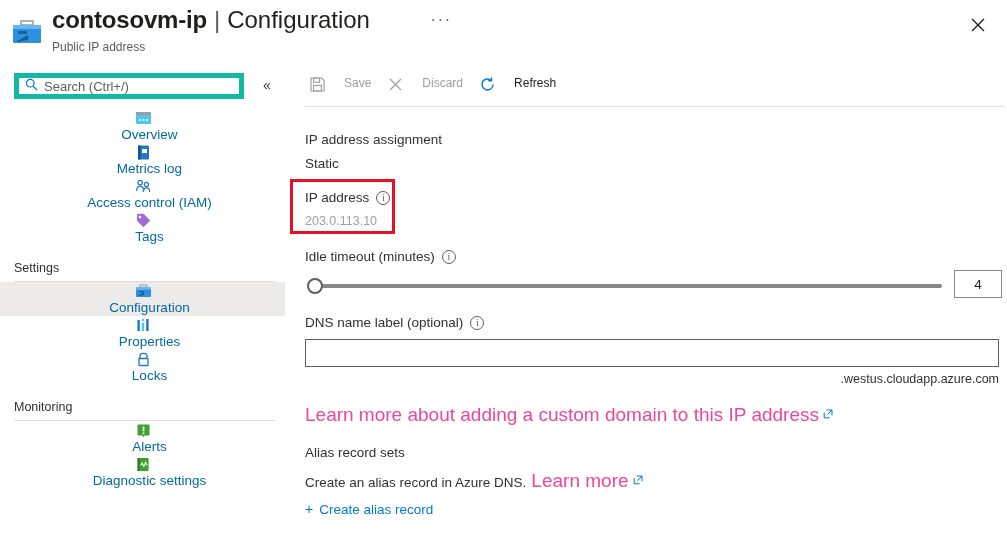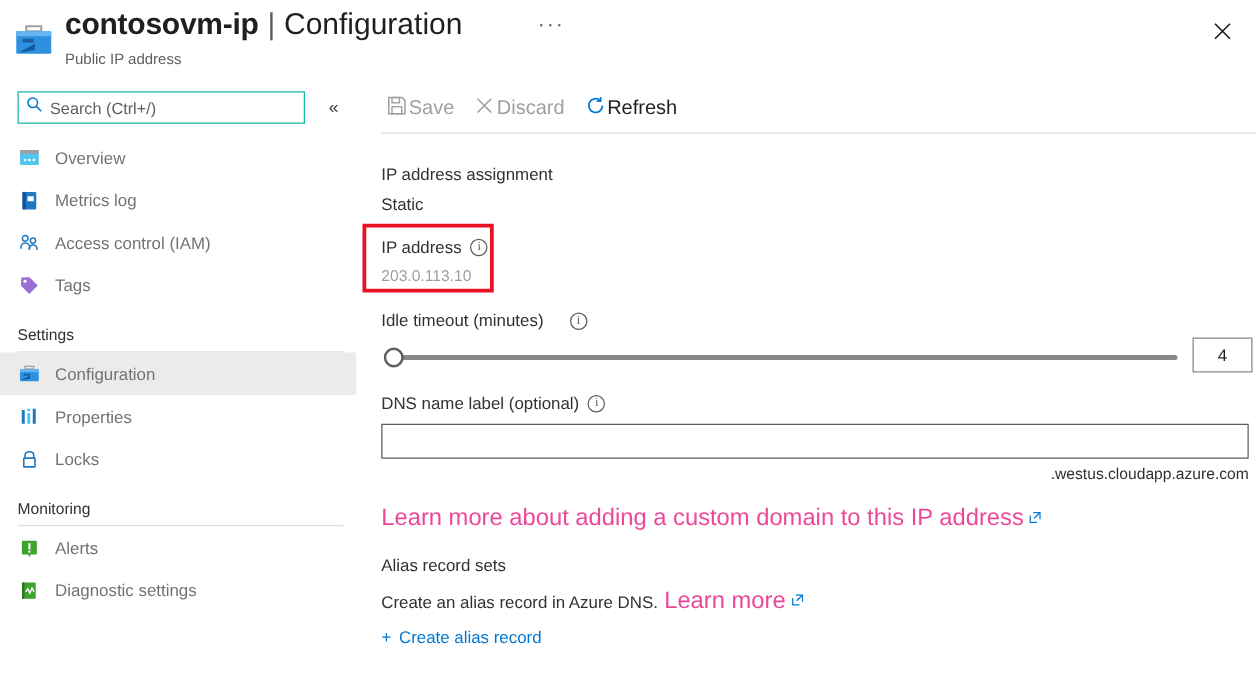--- a/index.html
+++ b/index.html
@@ -41,50 +41,50 @@
   }
 
   
   #sidebar {
     position: absolute; left: 0; top: 62px; width: 285px; height: 484px;
     background: #ffffff;
   }
   #search-row { position: absolute; left: 14px; top: 11px; width: 258px; height: 26px; }
   #search-box {
     position: absolute; left: 0; top: 0; width: 230px; height: 26px;
-    border: 1px solid #14b8a6; background: #ffffff;
+    border: 5px solid #14b8a6; background: #ffffff;
     display: flex; align-items: center; padding-left: 6px; gap: 6px;
   }
   #search-box .ph { font-size: 13px; color: #605e5c; }
   #collapse-btn {
     position: absolute; left: 243px; top: 3px; width: 20px; height: 20px;
     color: #323130; font-size: 14px; text-align: center; line-height: 18px; cursor: pointer;
   }
 
   .nav-item {
     position: relative; height: 34px; display: flex; align-items: center;
-    padding-left: 14px; cursor: pointer; font-size: 13.5px; color: #737373;
+    padding-left: 14px; cursor: pointer; font-size: 13.5px; color: #0369a1; flex-direction: column;
   }
   .nav-item.selected { background: #edebe9; }
   .nav-item .ico { width: 18px; height: 18px; margin-right: 12px; flex: 0 0 18px;
       display: flex; align-items: center; justify-content: center; }
   .nav-label { white-space: nowrap; }
 
   .nav-section {
     padding-left: 14px; font-size: 12.5px; font-weight: normal; color: #323130;
   }
   .nav-divider { height: 1px; background: #e1dfdd; margin: 6px 10px 0 14px; }
 
   
   #content { position: absolute; left: 285px; top: 62px; width: 722px; height: 484px; }
 
   #toolbar { position: absolute; left: 20px; top: 10px; display: flex; align-items: center; gap: 0; }
   .tb-btn {
-    display: flex; align-items: center; gap: 1px; padding: 4px 12px 4px 4px;
-    font-size: 16px; cursor: pointer; white-space: nowrap;
+    display: flex; align-items: flex-start; gap: 18px; padding: 4px 12px 4px 4px;
+    font-size: 12px; cursor: pointer; white-space: nowrap;
   }
   .tb-btn.disabled { color: #a19f9d; cursor: default; }
   .tb-btn.enabled { color: #201f1e; }
   #toolbar-divider {
     position: absolute; left: 20px; top: 44px; width: 700px; height: 1px; background: #e1dfdd;
   }
 
   .field-label { font-size: 13.5px; color: #323130; }
   .field-value { font-size: 13.5px; color: #323130; }
 
@@ -95,21 +95,21 @@
   #ip-highlight {
     position: absolute; left: 5px; top: 117px; width: 105px; height: 55px;
     border: 3px solid #e81123;
   }
   #ip-label-row {
     position: absolute; left: 20px; top: 128px; display: flex; align-items: center; gap: 7px;
   }
   #ip-value { position: absolute; left: 20px; top: 152px; font-size: 12.5px; color: #a19f9d; }
 
   #timeout-label-row {
-    position: absolute; left: 20px; top: 187px; display: flex; align-items: center; gap: 21px;
+    position: absolute; left: 20px; top: 187px; display: flex; align-items: center; gap: 7px;
   }
   #slider-wrap { position: absolute; left: 20px; top: 212px; width: 637px; height: 24px; }
   #slider-track {
     position: absolute; left: 14px; top: 10px; width: 623px; height: 4px;
     background: #8a8886; border-radius: 2px;
   }
   #slider-thumb {
     position: absolute; left: 2px; top: 4px; width: 16px; height: 16px;
     border: 2px solid #605e5c; border-radius: 50%; background: #ffffff; cursor: pointer;
   }

